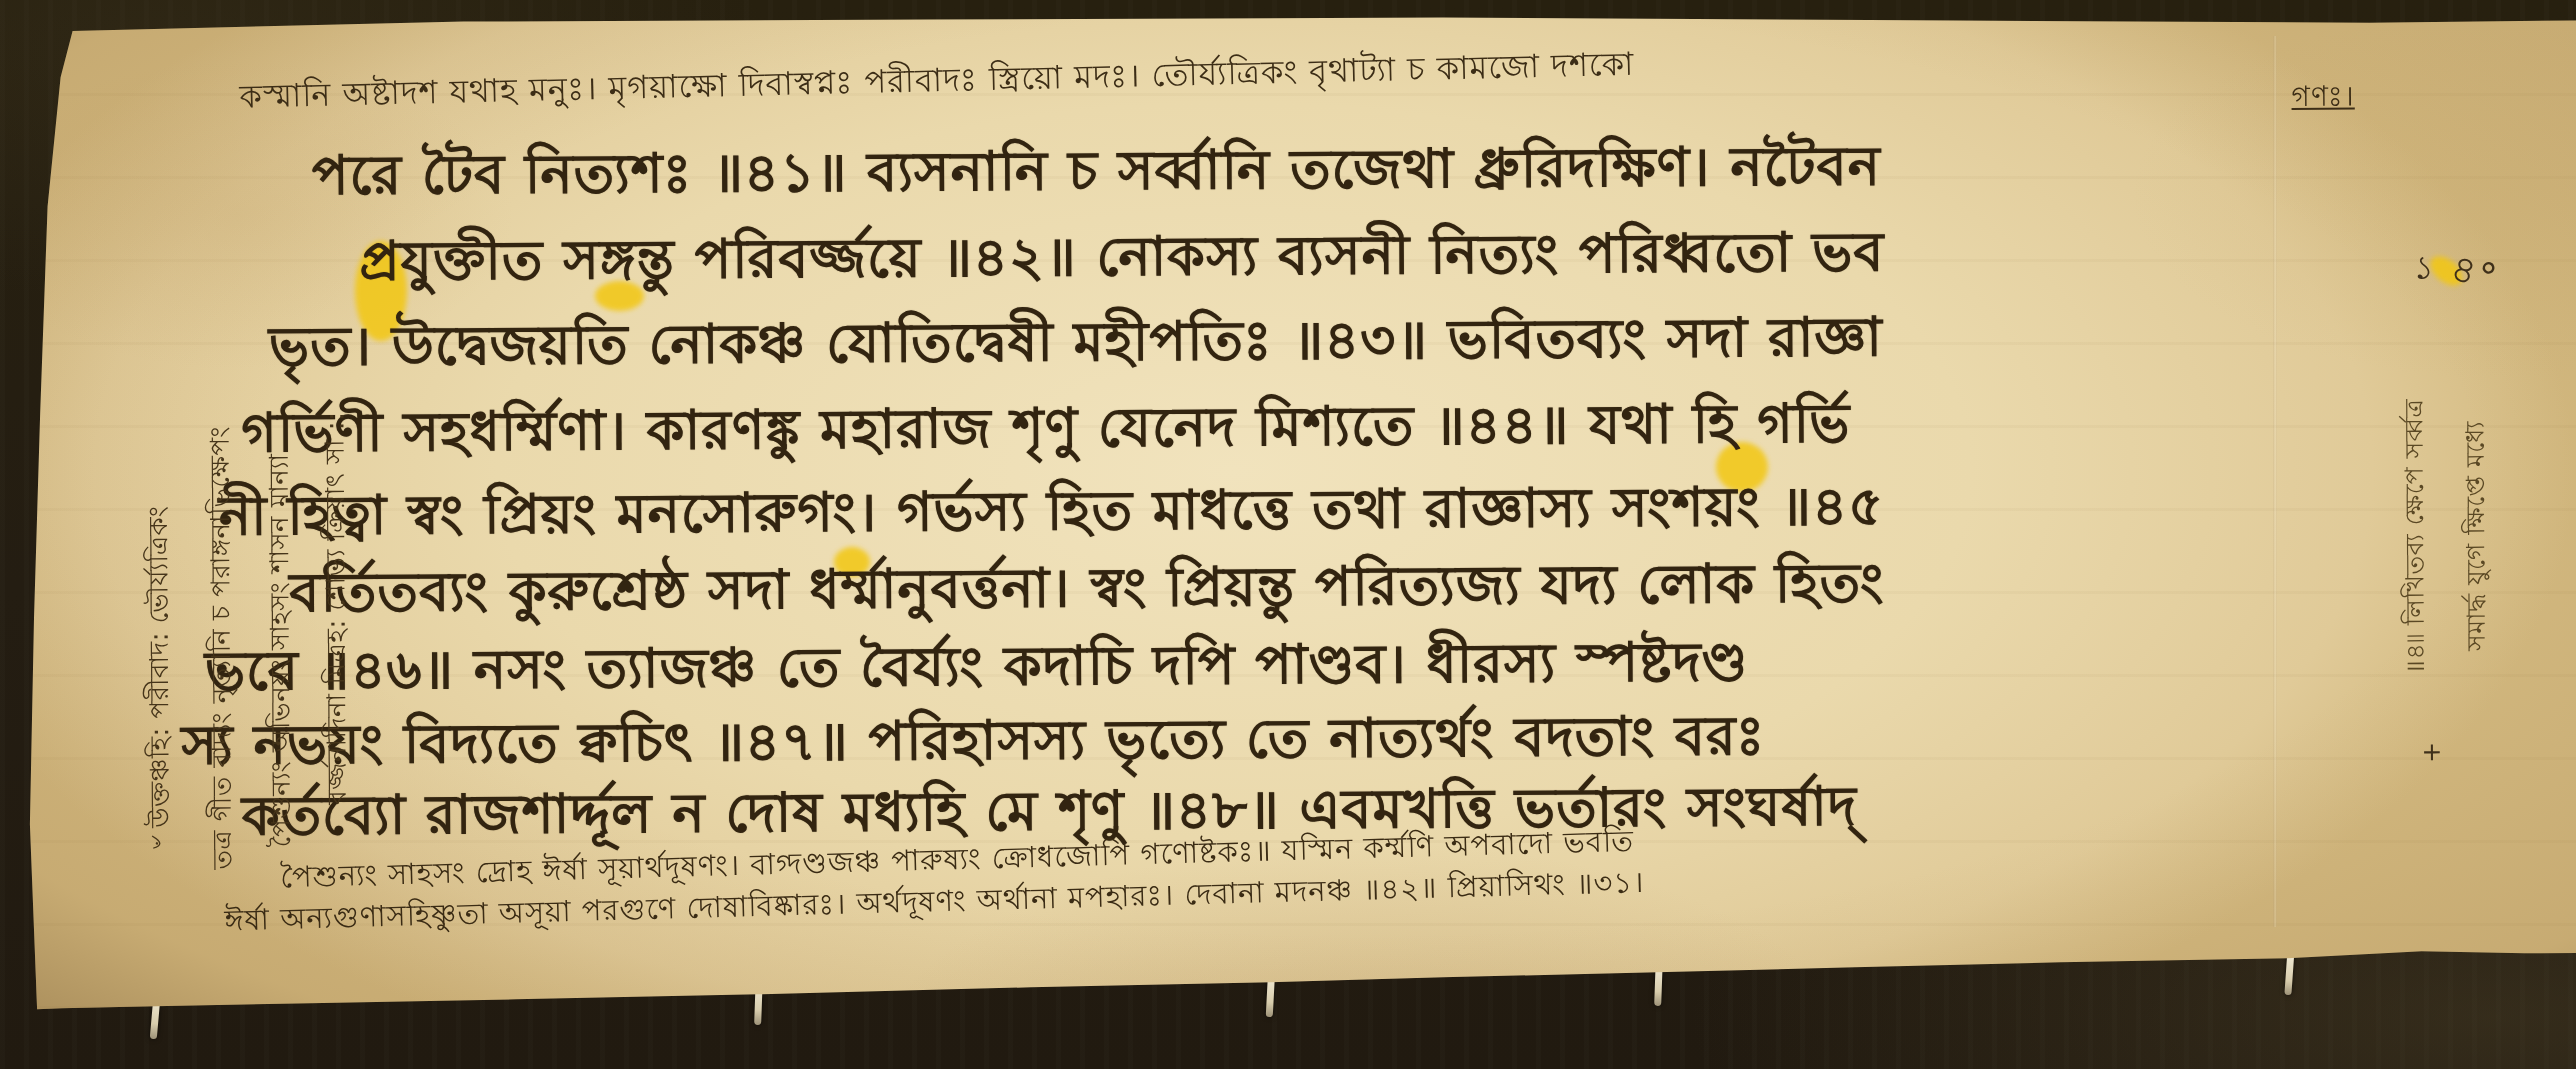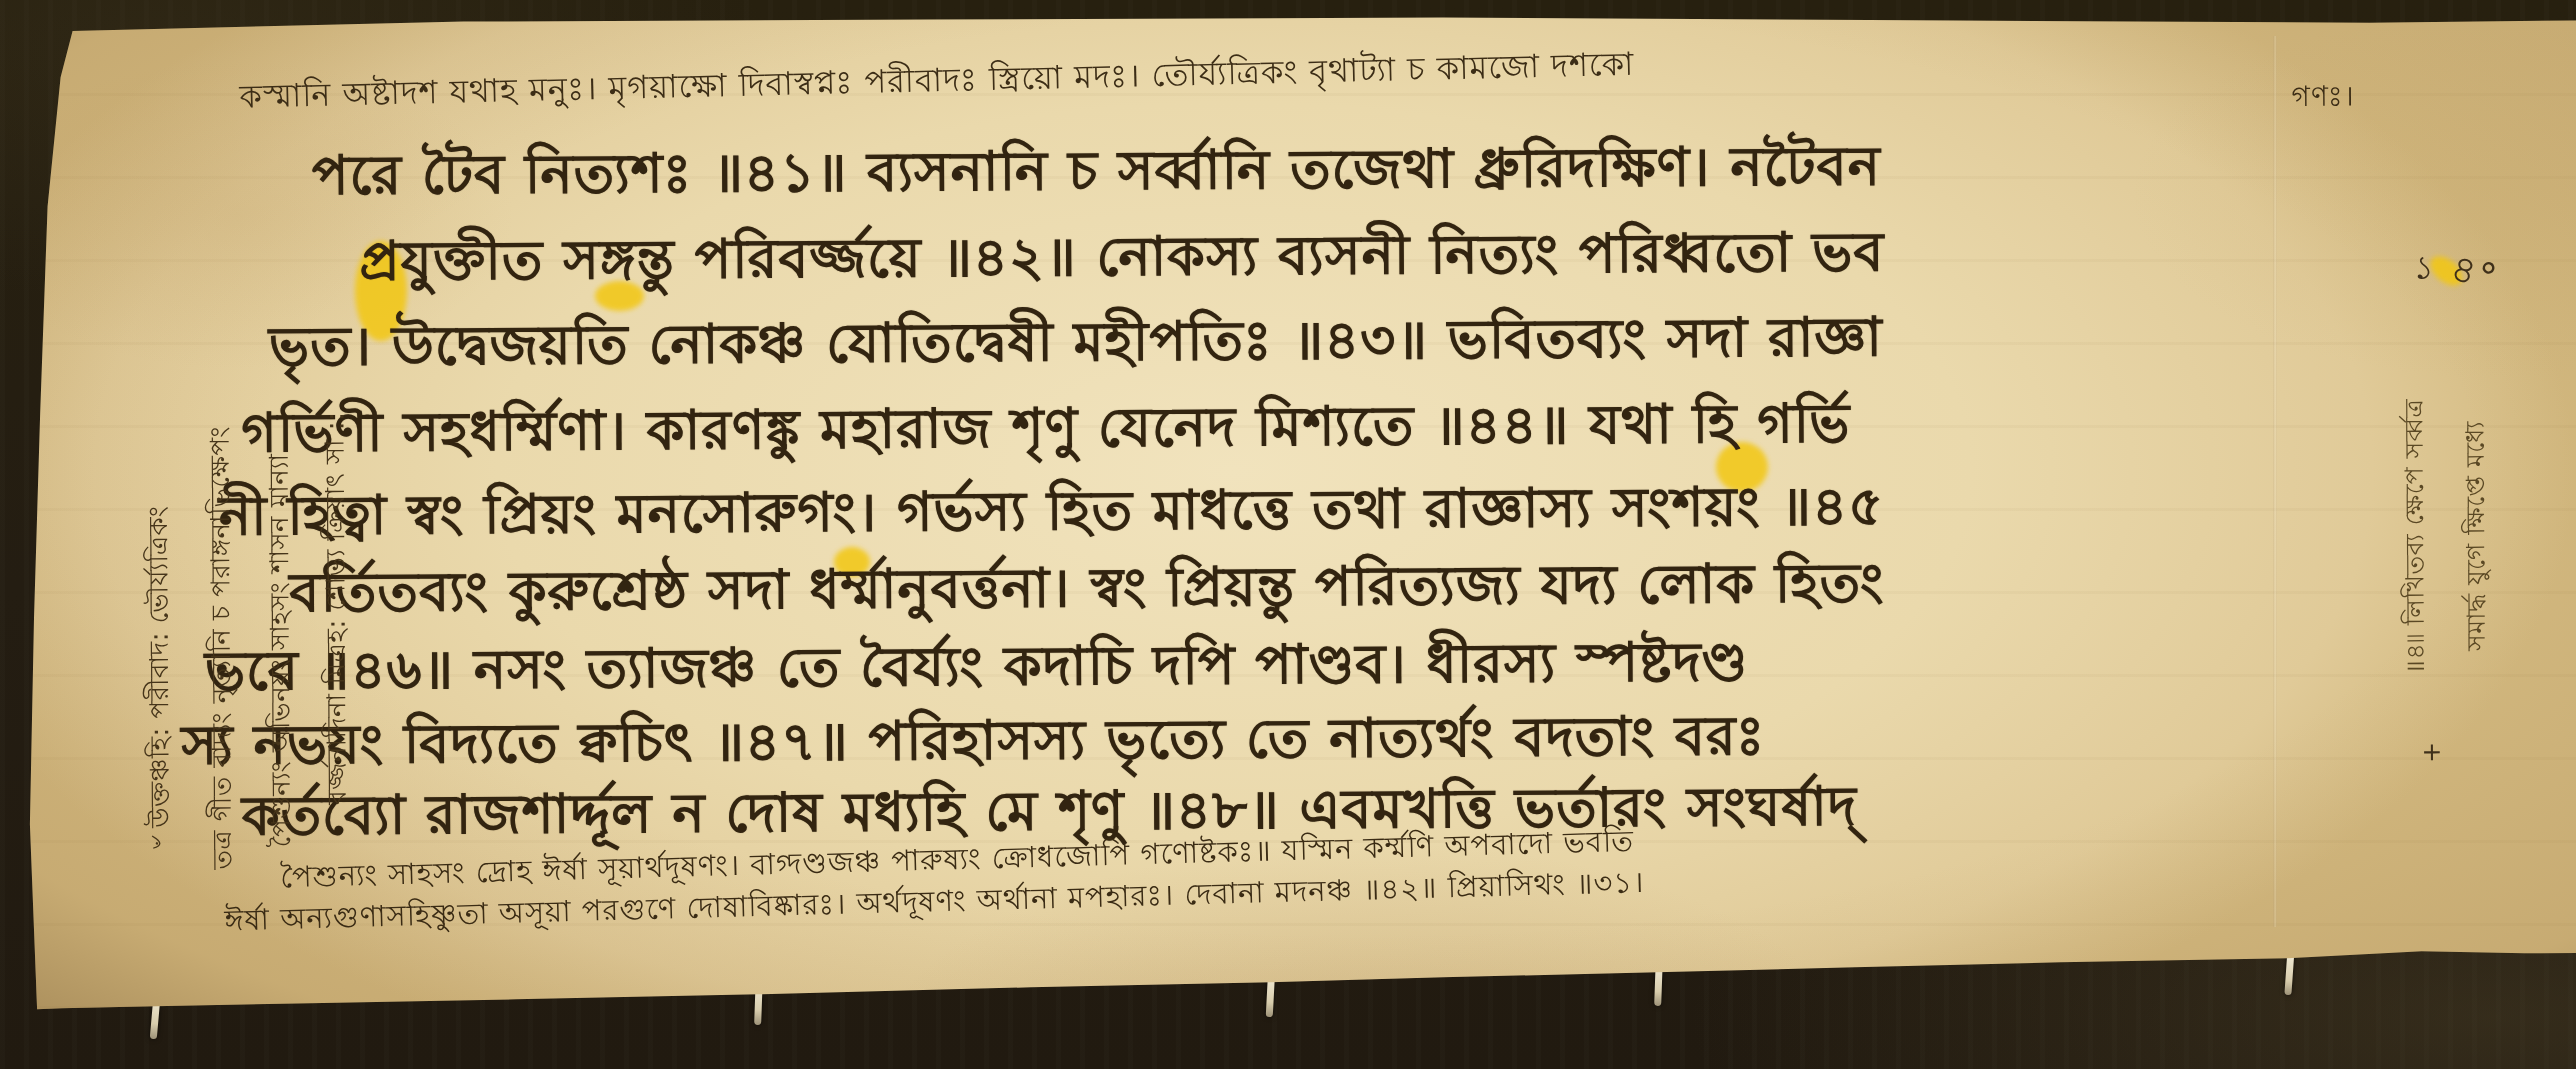--- a/index.html
+++ b/index.html
@@ -43,21 +43,21 @@
       134px 996px,41px 998px,16.5px 999px,9.3px 814px,13.4px 608px,19.6px 402px,27px 196px,40px 67px);
   }
   .crease{
     position:absolute;left:2273px;top:36px;width:3.6px;height:891px;z-index:4;opacity:.55;
     background:linear-gradient(90deg, rgba(120,90,50,.20), rgba(255,250,230,.38) 55%, rgba(120,90,50,.14));
   }
   .highlight{position:absolute;background:#f2c713;border-radius:50%;filter:blur(2.6px);opacity:.85;z-index:4;}
   .text-layer{position:absolute;left:0;top:0;width:3040px;height:1070px;z-index:5;transform:rotate(-.35deg);transform-origin:155px 515px;}
   .ms-text{position:absolute;white-space:nowrap;color:#35281a;letter-spacing:1px;}
   .header-line{font-size:32px;transform:rotate(-1deg);color:#3c2d16;}
-  .header-cont{font-size:28px;color:#3c2d16;}
+  .header-cont{font-size:28px;color:#3c2d16;text-decoration:underline;}
   .main-line{font-size:54px;font-weight:bold;color:#322410;text-shadow:0 0 1px rgba(50,36,16,.45);}
   .footer-line{font-size:29px;transform:rotate(-1.2deg);color:#3a2b14;}
   .margin-col{font-size:26px;color:#46351a;transform:rotate(-90deg);transform-origin:0 0;letter-spacing:0.5px;}
   .margin-col-r{font-size:25px;color:#5a4824;}
   .margin-mark{color:#3f301a;}
 </style>
 </head>
 <body>
 
 <div class="stage">

